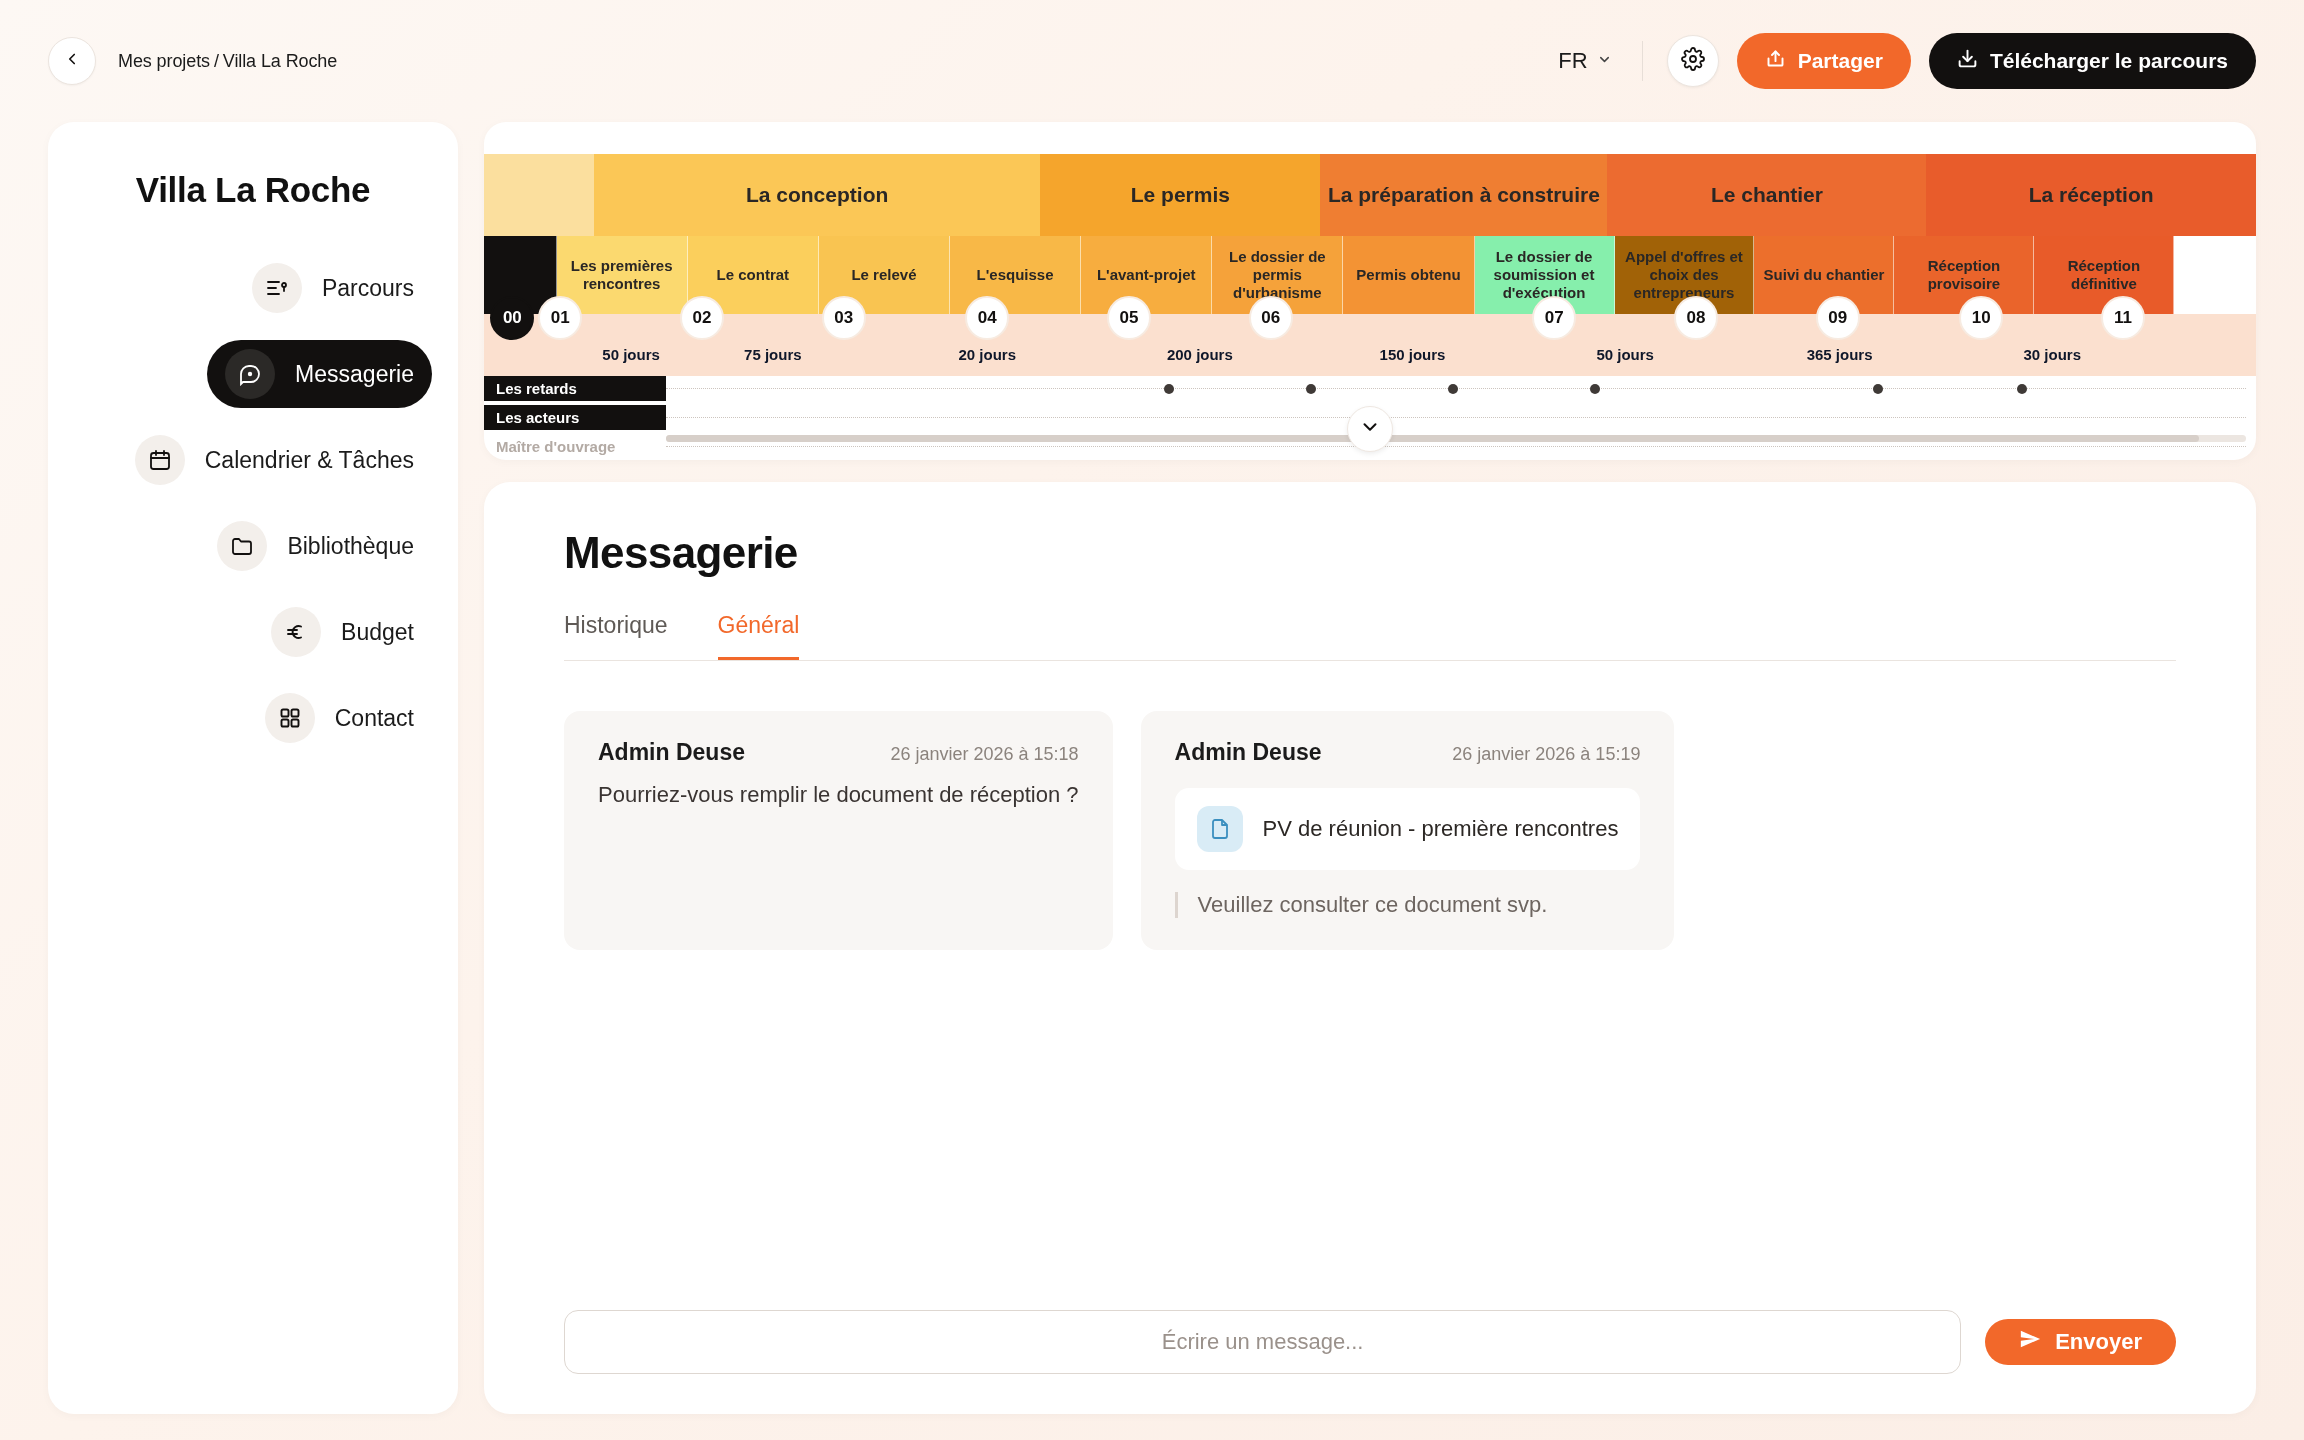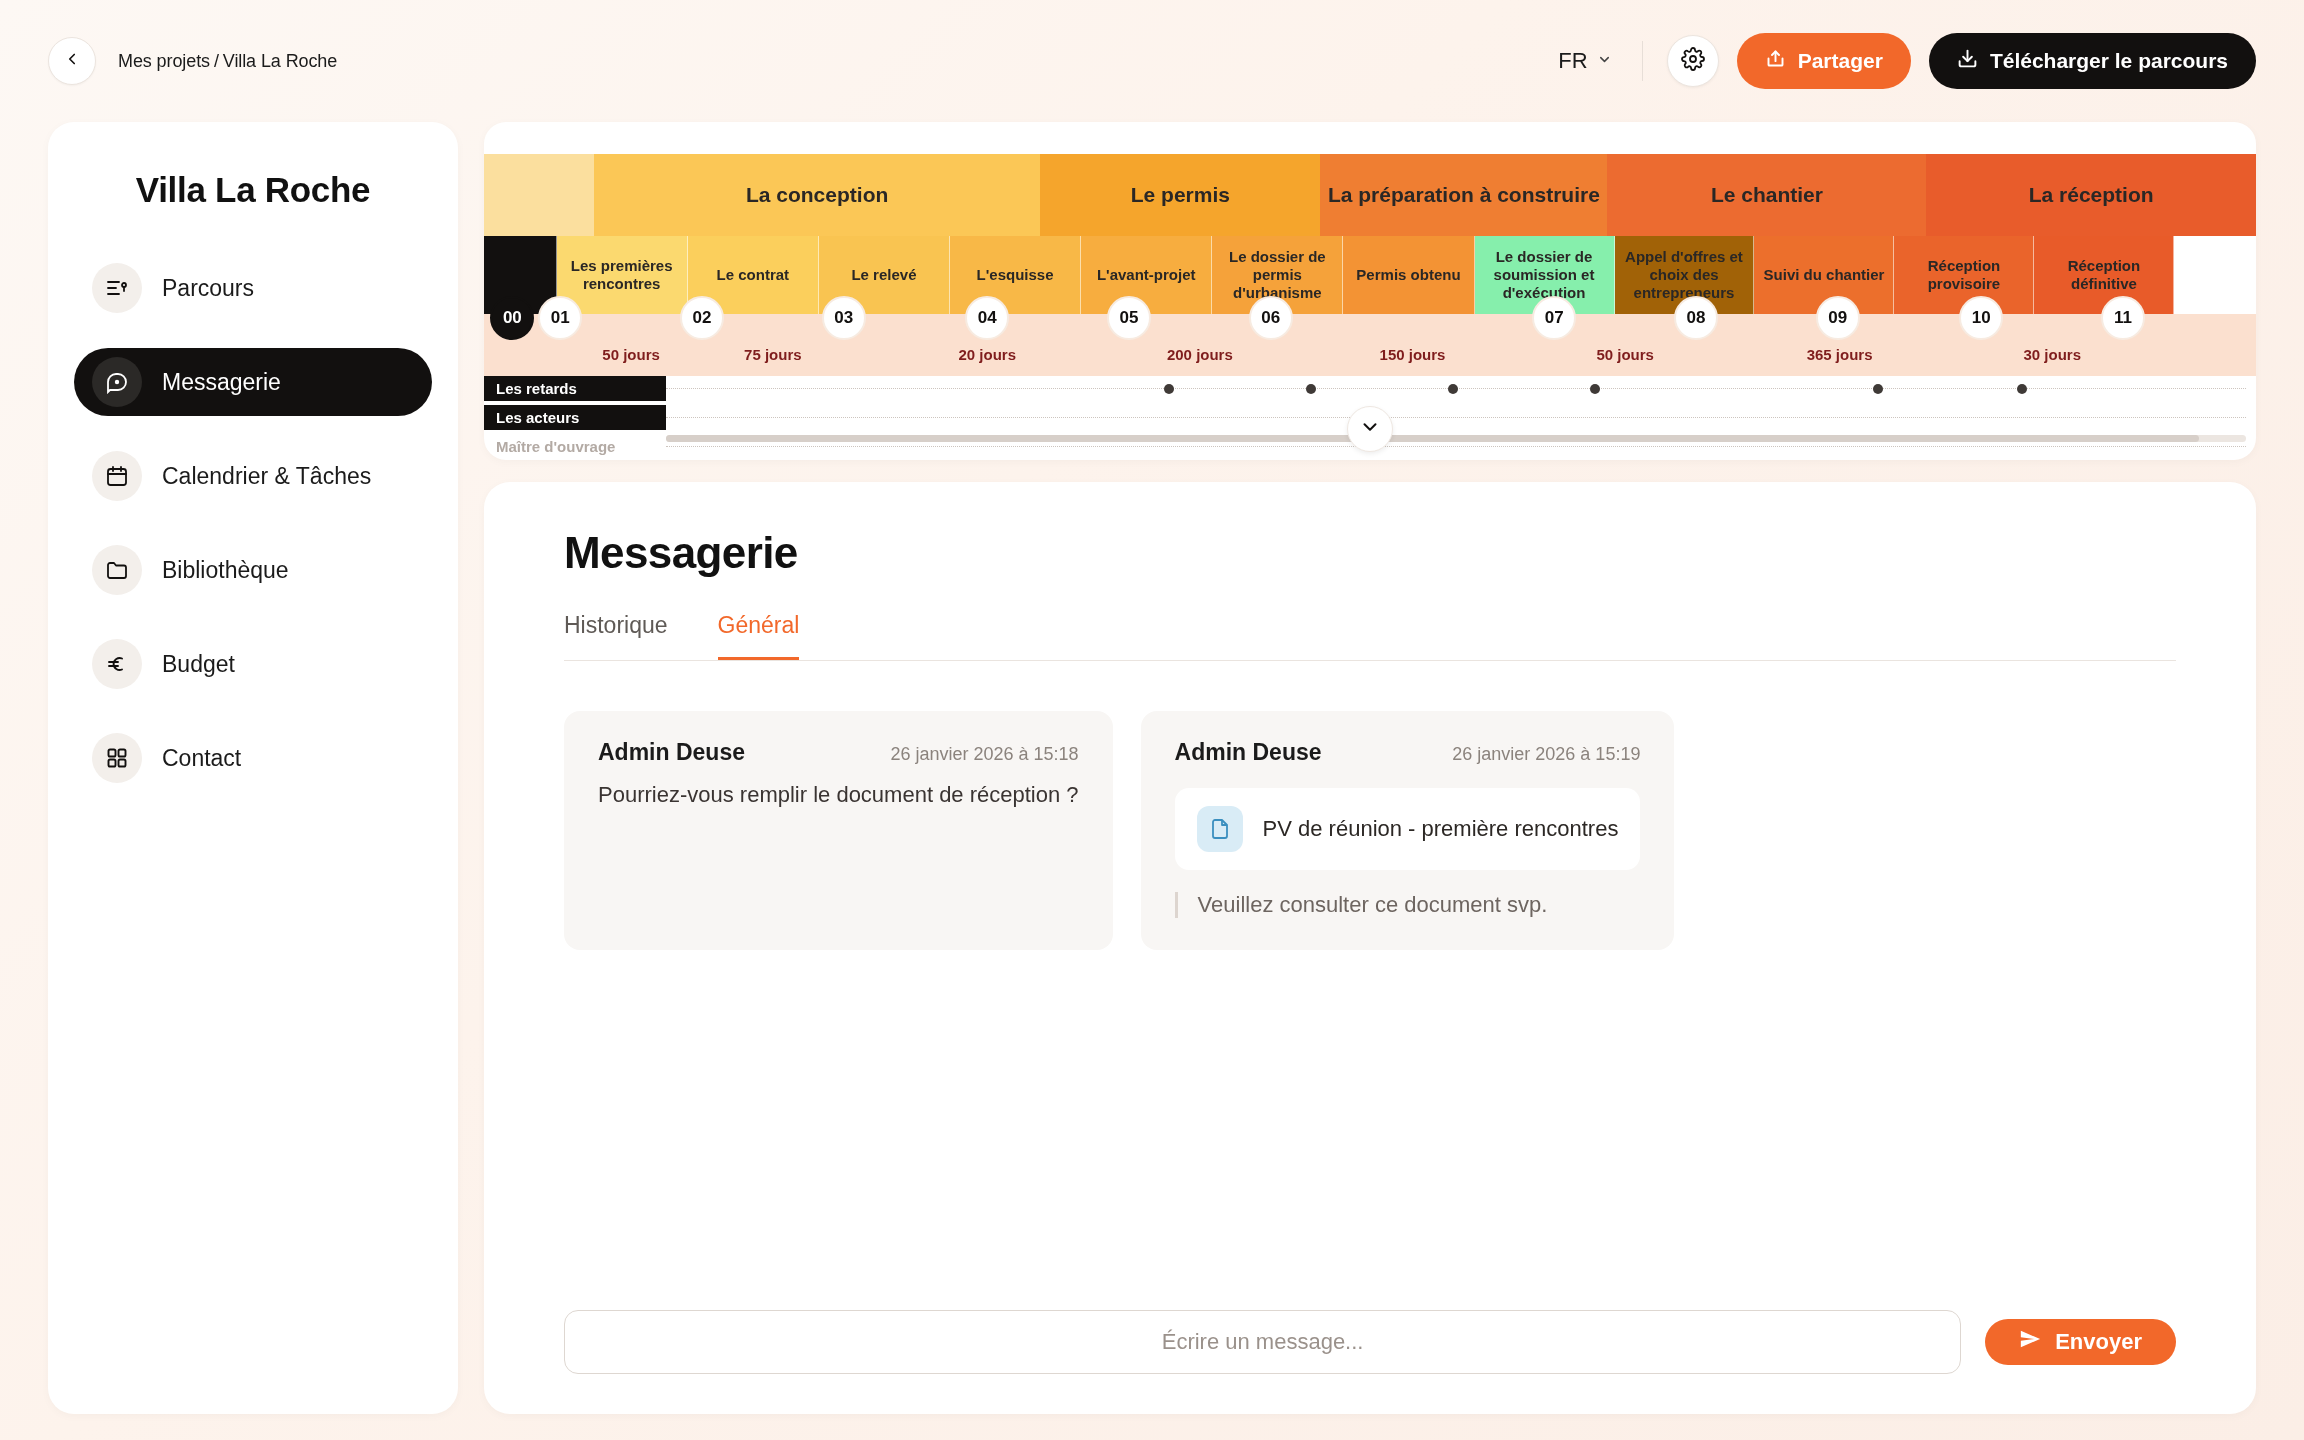--- a/index.html
+++ b/index.html
@@ -92,21 +92,21 @@
     box-shadow: 0 2px 10px rgba(0,0,0,0.03);
   }
   .sidebar h1 {
     font-size: 35px;
     font-weight: 700;
     color: #111;
     text-align: center;
     letter-spacing: -0.3px;
     margin-bottom: 44px;
   }
-  .nav { padding: 0 26px; display: flex; flex-direction: column; gap: 26px; }
+  .nav { padding: 0 26px; display: flex; flex-direction: column; gap: 18px; align-items: flex-end; }
   .nav-item {
     display: flex; align-items: center; gap: 20px;
     height: 68px;
     padding: 0 18px;
     border-radius: 40px;
     cursor: pointer;
     color: #1b1b1b;
     font-size: 23px;
   }
   .nav-item.active { background: #12100f; color: #ffffff; }
@@ -161,21 +161,21 @@
     border: 2px solid #f7ebe1;
     display: flex; align-items: center; justify-content: center;
     font-size: 17px; font-weight: 700; color: #12100f;
     transform: translateX(-50%);
     cursor: pointer;
   }
   .marker.dark { background: #12100f; color: #ffffff; border-color: #12100f; }
   .durations { position: absolute; left: 0; right: 0; bottom: 8px; height: 22px; }
   .duration {
     position: absolute;
-    font-size: 15px; font-weight: 700; color: #7f1d1d;
+    font-size: 15px; font-weight: 700; color: #0f172a;
     transform: translateX(-50%);
     white-space: nowrap;
   }
   .rows { position: relative; }
   .row-label {
     position: absolute; left: 0;
     width: 182px;
     height: 25px;
     display: flex; align-items: center;
     padding-left: 12px;

